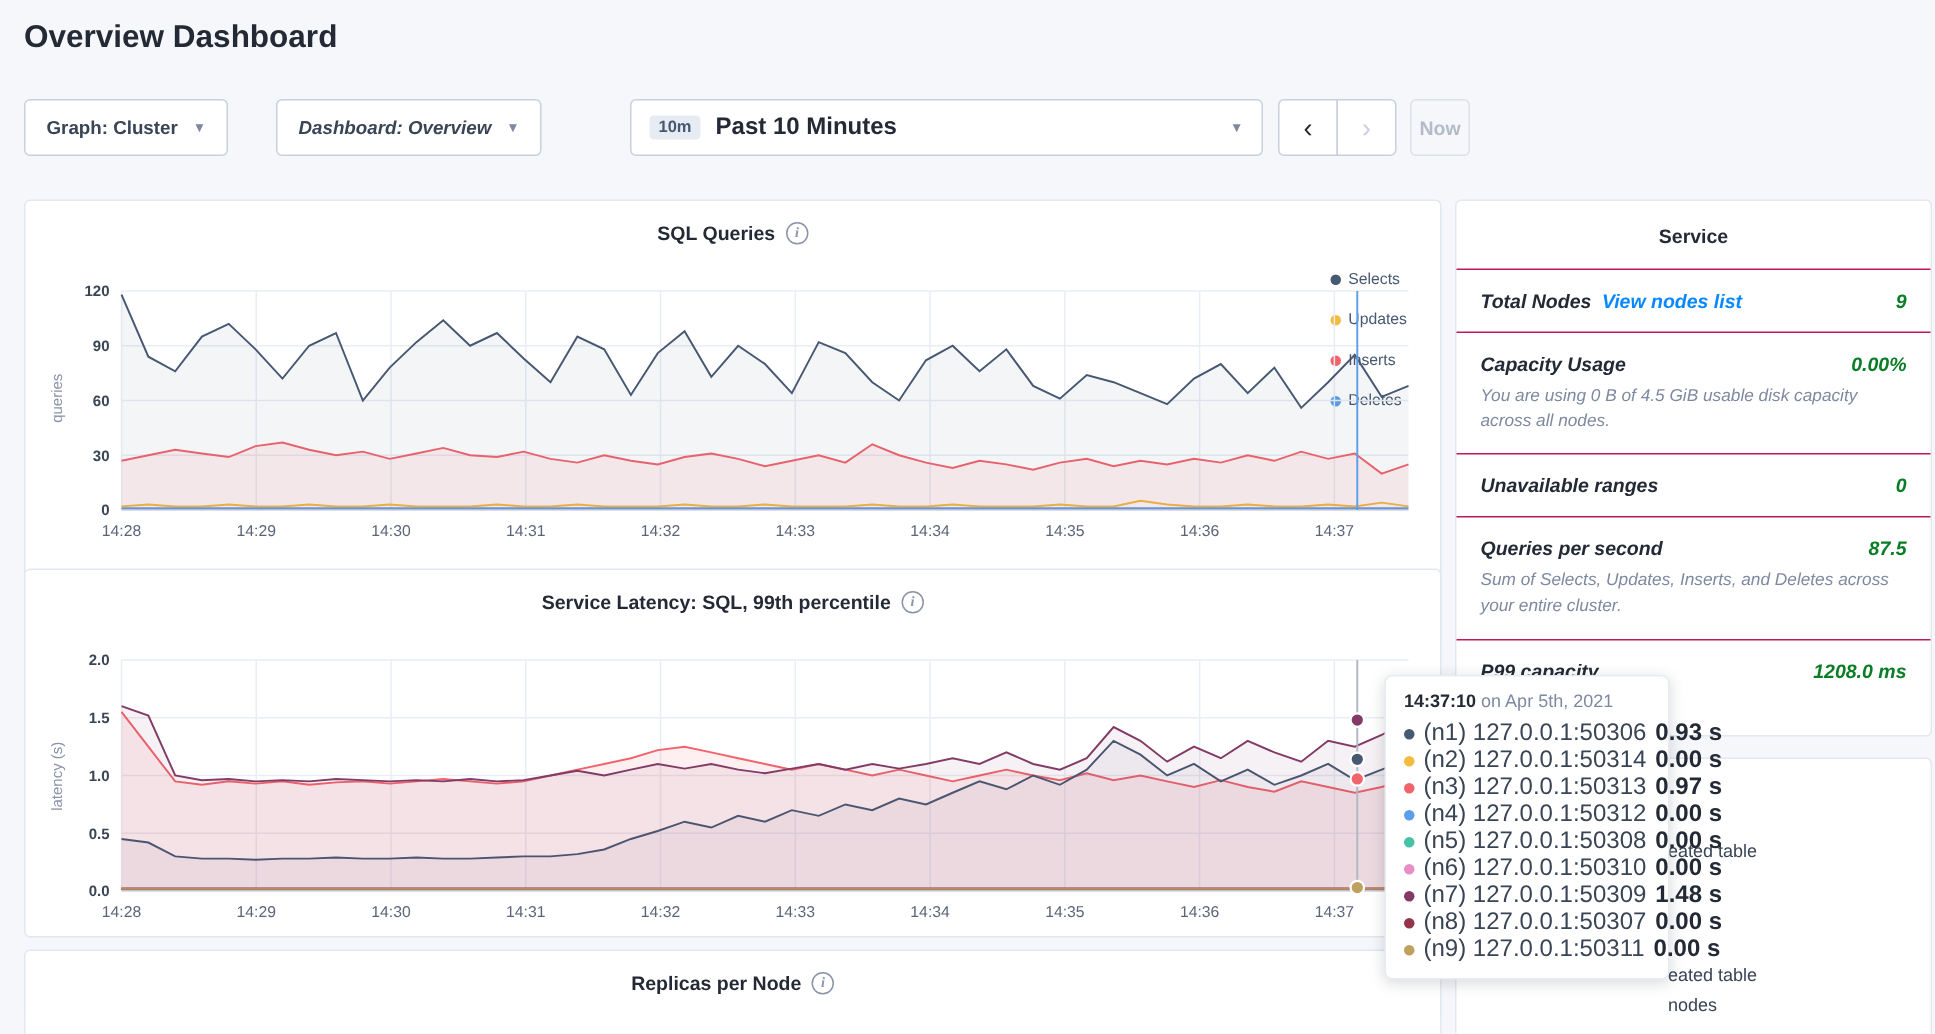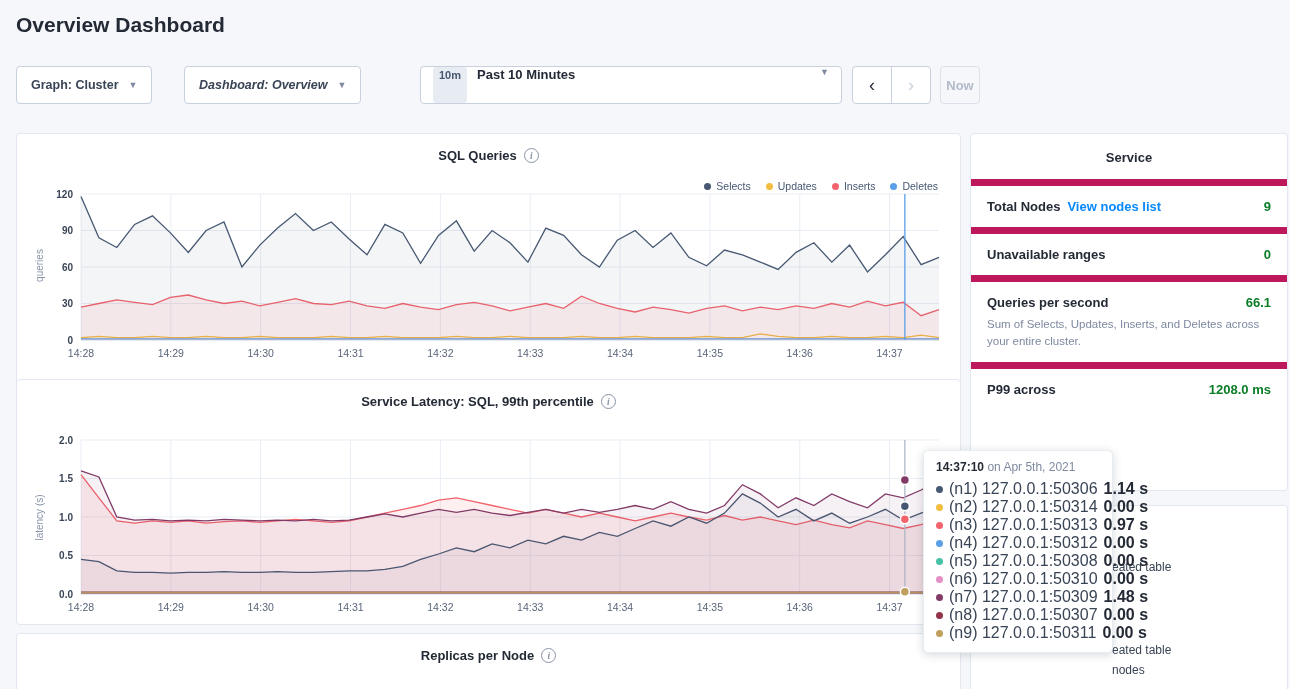--- a/index.html
+++ b/index.html
@@ -18,25 +18,25 @@
   
   .toolbar { position:absolute; left:0; top:66px; width:100%; height:40px;padding-left:17px; }
   .dd {
     position:absolute; display:inline-flex; align-items:center; gap:10px;
     background:#fff; border:1px solid #c8cfdd; border-radius:4px; height:38px;
     padding:0 14px; font-size:12.5px; font-weight:700; color:#394455; cursor:pointer;
   }
   .chev { font-size:9px; color:#7e89a0; }
   .time-picker {
     position:absolute; left:420px; width:422px; height:38px;
-    display:flex; gap:10px; padding:0 12px;
+    display:flex; align-items:center; gap:10px; padding:0 12px;
     background:#fff; border:1px solid #c8cfdd; border-radius:4px; cursor:pointer;
   }
   .time-badge { background:#e7ecf3; color:#475872; font-size:11px; font-weight:700; padding:2px 6px; border-radius:3px; }
-  .time-label { font-size:13px; font-weight:700; color:#242a35; }
+  .time-label { font-size:16px; font-weight:700; color:#242a35; }
   .time-picker .chev { margin-left:auto; }
   .pager { position:absolute; left:852px; display:flex; }
   .pager button {
     width:40px; height:38px; background:#fff; border:1px solid #c8cfdd;
     font-size:18px; line-height:1; cursor:pointer; color:#242a35;
   }
   .pager button:first-child { border-radius:4px 0 0 4px; }
   .pager button:last-child { border-radius:0 4px 4px 0; margin-left:-1px; color:#c8cfdd; }
   .now-btn {
     position:absolute; left:940px; width:40px; height:38px;
@@ -47,29 +47,29 @@
   
   .card { position:absolute; background:#fff; border:1px solid #e2e7f0; border-radius:4px; }
   .chart-title-row { display:flex; justify-content:center; align-items:center; gap:7px; padding-top:14px; }
   .chart-title { font-size:13px; font-weight:700; color:#242a35; }
   .info-icon {
     width:15px; height:15px; border:1px solid #8a93a8; border-radius:50%;
     color:#8a93a8; font-size:9.5px; font-style:italic; font-weight:700;
     display:inline-flex; align-items:center; justify-content:center;
     font-family:"Liberation Serif", serif; cursor:pointer;
   }
-  .legend { position:absolute; top:46px; right:22px; display:flex; gap:15px; font-size:10.5px; color:#475872; }
+  .legend { position:absolute; top:46px; right:22px; display:flex; gap:15px; font-size:10.5px; color:#475872;flex-direction:column; }
   .legend-item { display:flex; align-items:center; gap:5px; cursor:pointer; }
   .legend-dot { width:7px; height:7px; border-radius:50%; display:inline-block; }
   .chart-svg { position:absolute; left:8px; top:52px; }
   .ylabel { position:absolute; width:140px; text-align:center; font-size:10px; color:#8a93a8; transform:rotate(-90deg); pointer-events:none; }
 
   
   .sum-title { text-align:center; font-size:13px; font-weight:700; padding:16px 0 14px; }
-  .sum-row { padding:13px 16px; border-top:7px solid #be185d; }
+  .sum-row { padding:13px 16px; border-top:1px solid #be185d;font-style:italic; }
   .sum-head { display:flex; justify-content:space-between; align-items:baseline; font-size:13px; }
   .sum-label b { font-weight:700; color:#242a35; }
   .sum-link { color:#0788ff; font-weight:700; margin-left:7px; cursor:pointer; text-decoration:none; }
   .sum-value { color:#0a7d26; font-weight:700; white-space:nowrap; }
   .sum-desc { font-size:11.5px; color:#7e89a0; line-height:1.45; margin-top:6px; }
 
   
   .tooltip {
     position:absolute; left:923px; top:450px; width:190px; z-index:20;
     background:#fff; border:1px solid #e7ecf3; border-radius:5px;
@@ -229,54 +229,61 @@
 <section class="card" style="left:970px; top:133px; width:318px; height:358px;">
   <div class="sum-title">Service</div>
   <div class="sum-row">
     <div class="sum-head">
       <span class="sum-label"><b>Total Nodes</b><a class="sum-link">View nodes list</a></span>
       <span class="sum-value">9</span>
     </div>
   </div>
   <div class="sum-row">
     <div class="sum-head">
+      <span class="sum-label"><b>Capacity Usage</b></span>
+      <span class="sum-value">0.00%</span>
+    </div>
+    <div class="sum-desc">You are using 0 B of 4.5 GiB usable disk capacity across all nodes.</div>
+  </div>
+  <div class="sum-row">
+    <div class="sum-head">
       <span class="sum-label"><b>Unavailable ranges</b></span>
       <span class="sum-value">0</span>
     </div>
   </div>
   <div class="sum-row">
     <div class="sum-head">
       <span class="sum-label"><b>Queries per second</b></span>
-      <span class="sum-value">66.1</span>
+      <span class="sum-value">87.5</span>
     </div>
     <div class="sum-desc">Sum of Selects, Updates, Inserts, and Deletes across your entire cluster.</div>
   </div>
   <div class="sum-row">
     <div class="sum-head">
-      <span class="sum-label"><b>P99 across</b></span>
+      <span class="sum-label"><b>P99 capacity</b></span>
       <span class="sum-value">1208.0 ms</span>
     </div>
   </div>
 </section>
 
 <section class="card" style="left:970px; top:505px; width:318px; height:200px;"></section>
 <span class="events-frag" style="left:1112px; top:560px;">eated table</span>
 <span class="events-frag" style="left:1112px; top:643px;">eated table</span>
 <span class="events-frag" style="left:1112px; top:663px;">nodes</span>
 
 <div class="tooltip">
   <div class="tip-head">
     <span class="tip-time">14:37:10</span>
     <span>on Apr 5th, 2021</span>
   </div>
   <div id="tip-rows">
       <div class="tip-row">
         <span class="tip-dot" style="background:#475872"></span>
         <span class="tip-label">(n1) 127.0.0.1:50306</span>
-        <span class="tip-value">1.14 s</span>
+        <span class="tip-value">0.93 s</span>
       </div>
       <div class="tip-row">
         <span class="tip-dot" style="background:#f2bd3f"></span>
         <span class="tip-label">(n2) 127.0.0.1:50314</span>
         <span class="tip-value">0.00 s</span>
       </div>
       <div class="tip-row">
         <span class="tip-dot" style="background:#f2636c"></span>
         <span class="tip-label">(n3) 127.0.0.1:50313</span>
         <span class="tip-value">0.97 s</span>

